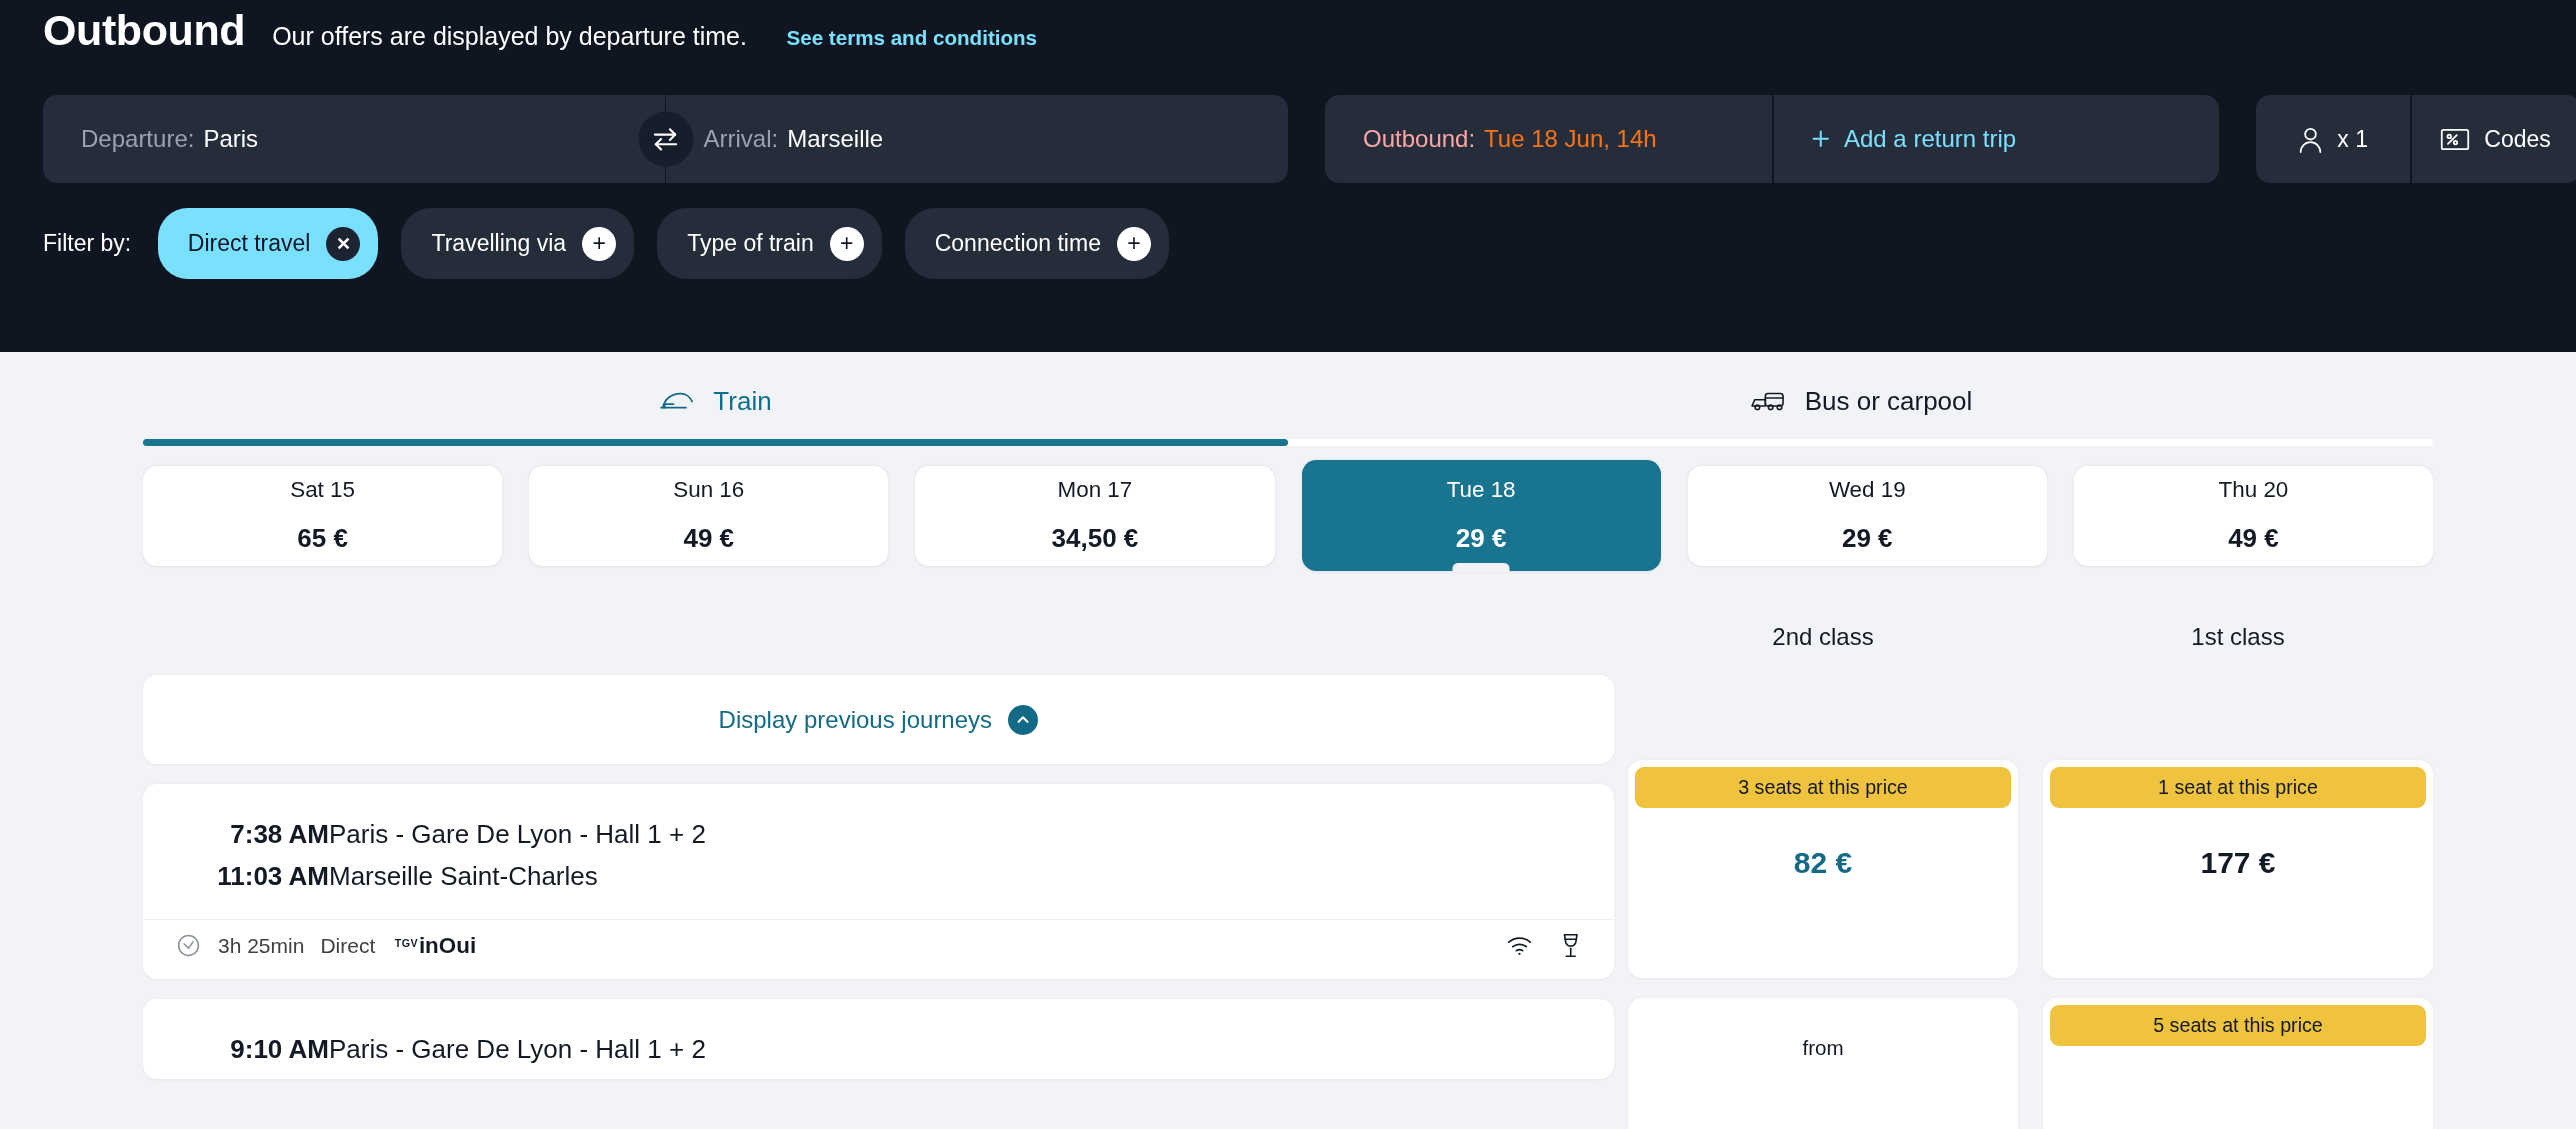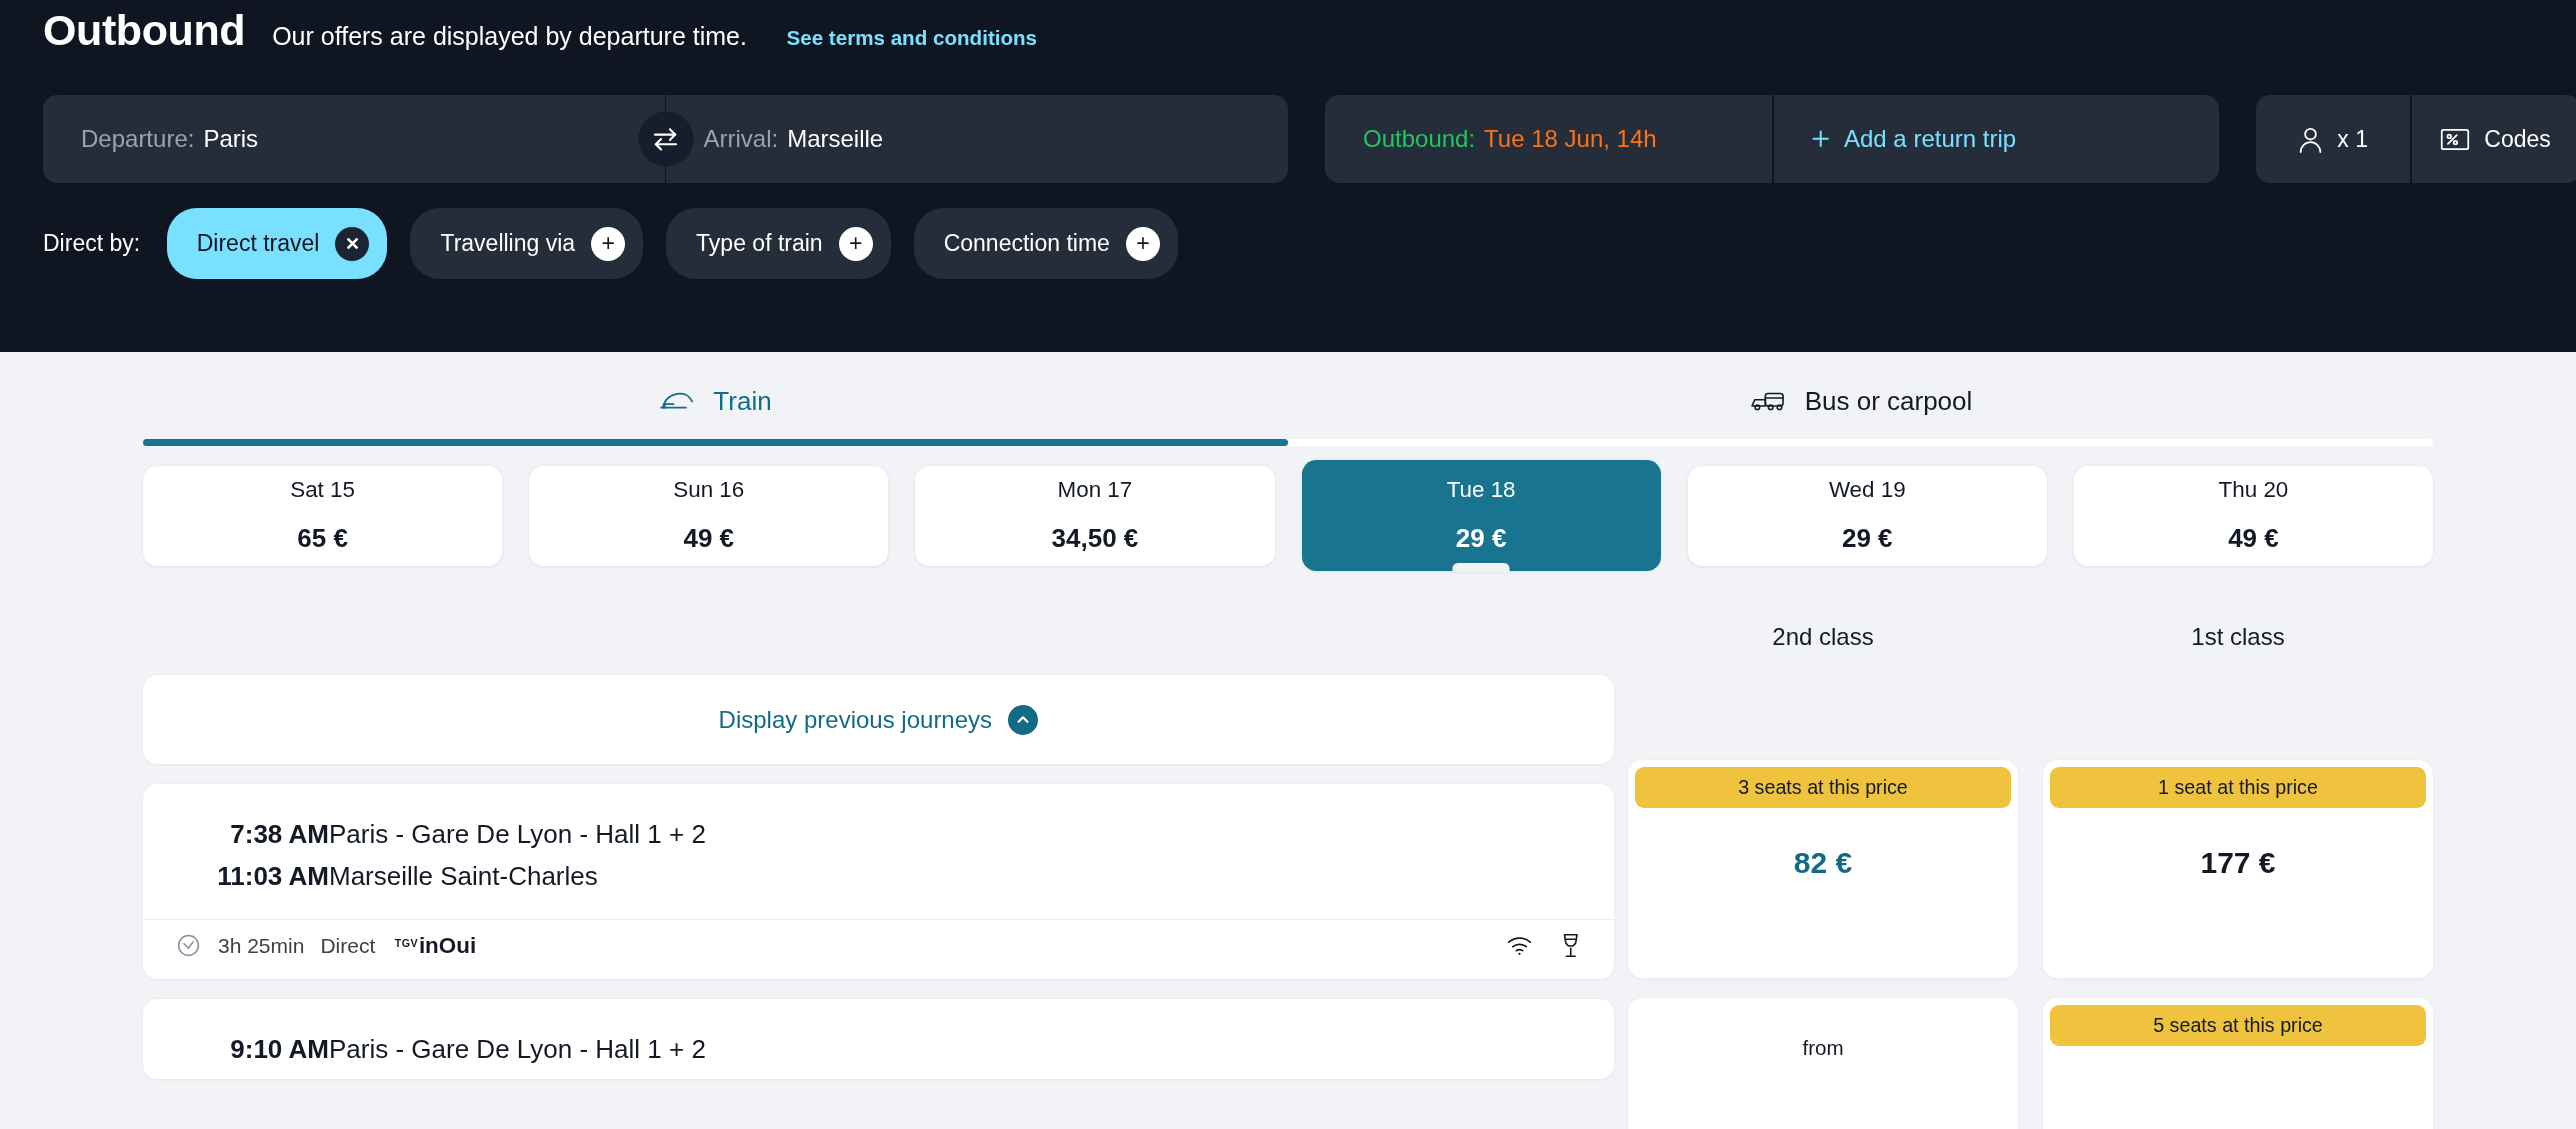--- a/index.html
+++ b/index.html
@@ -113,21 +113,21 @@
   }
   .date-field {
     flex: 0 0 447px;
     display: flex;
     align-items: center;
     padding: 0 38px;
     font-size: 24px;
     cursor: pointer;
     border-radius: 14.3px 0 0 14.3px;
   }
-  .date-field .lbl { color: #22c55e; }
+  .date-field .lbl { color: #fca5a5; }
   .date-field .val { color: #f97316; margin-left: 9px; }
   .return-field {
     flex: 1;
     display: flex;
     align-items: center;
     padding: 0 38px;
     font-size: 24px;
     color: #7ae0ff;
     cursor: pointer;
     gap: 12.5px;
@@ -505,21 +505,21 @@
             <circle cx="10.5" cy="10.5" r="2"></circle>
             <circle cx="17.5" cy="17.5" r="2"></circle>
           </svg>
         </span>
         <span>Codes</span>
       </div>
     </div>
   </div>
 
   <div class="filter-row">
-    <div class="filter-label">Direct by:</div>
+    <div class="filter-label">Filter by:</div>
 
     <div class="chip active">
       <span>Direct travel</span>
       <span class="chip-icon">✕</span>
     </div>
 
     <div class="chip">
       <span>Travelling via</span>
       <span class="chip-icon">+</span>
     </div>

